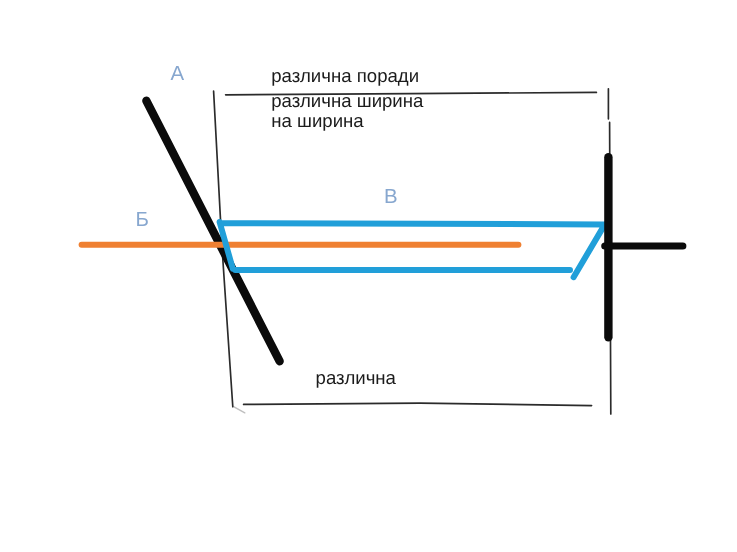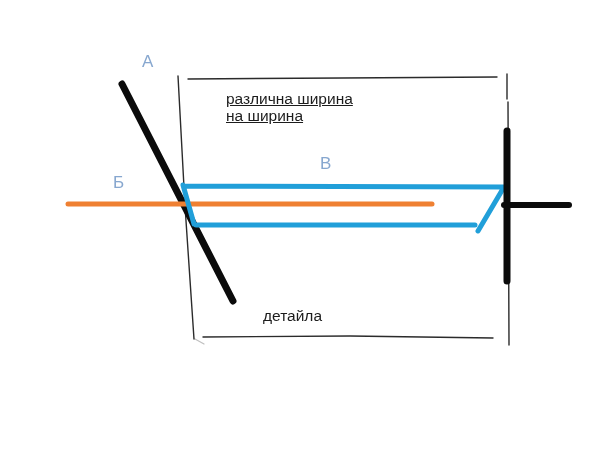--- a/index.html
+++ b/index.html
@@ -87,18 +87,19 @@
     <path class="blue-stroke" d="M183 185 L194 224 M184 186 L504 187 M504 187 L478 231 M196 225 L475 225"></path>
 
     <path class="thick-black" stroke-width="7" d="M507 131 L507 281"></path>
     <path class="thick-black" stroke-width="6" d="M504 205 L569 205"></path>
   </svg>
 
   <div class="lbl" style="left:142px; top:53px;">А</div>
   <div class="lbl" style="left:113px; top:174px;">Б</div>
   <div class="lbl" style="left:320px; top:155px;">В</div>
 
-  <div class="ann" style="left:226px; top:90px;text-decoration:underline;">
+  <div class="ann" style="left:226px; top:55px;">различна поради</div>
+  <div class="ann" style="left:226px; top:76px;">
     <div>различна ширина</div>
     <div>на ширина</div>
   </div>
-  <div class="ann" style="left:263px; top:307px;">детайла</div>
+  <div class="ann" style="left:263px; top:307px;">различна</div>
 </div>
 
 </body></html>

